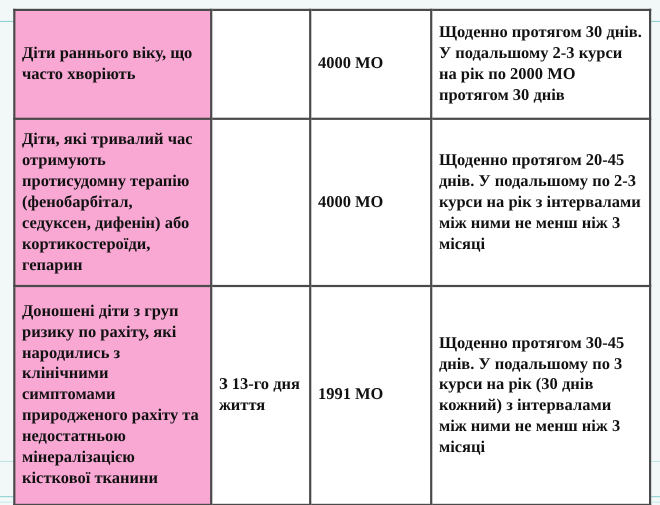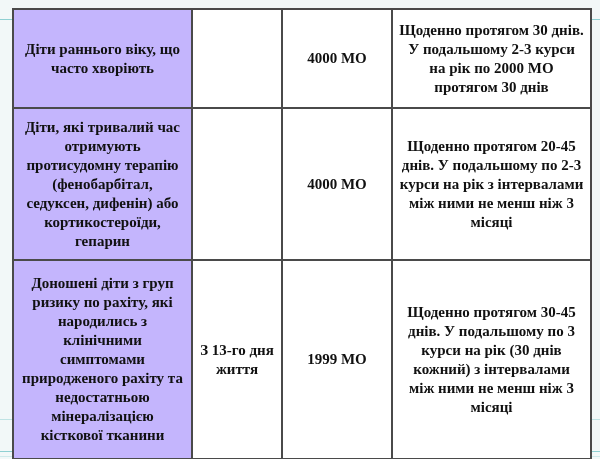--- a/index.html
+++ b/index.html
@@ -31,30 +31,30 @@
       left: 12px;
       top: 8px;
       width: 578px;
       border-collapse: collapse;
       border: 2px solid #3a3a3a;
       background: #ffffff;
       table-layout: fixed;
     }
     table.dosage-table td {
       border: 2px solid #4a4a4a;
-      text-align: center;
+      text-align: left;
       vertical-align: middle;
       font-weight: bold;
       font-size: 15px;
       line-height: 19px;
       color: #111111;
       padding: 2px 6px;
     }
     td.group-cell {
-      background: #c4b5fd;
+      background: #f9a8d4;
     }
     col.c1 { width: 179px; }
     col.c2 { width: 90px; }
     col.c3 { width: 110px; }
     col.c4 { width: 199px; }
     tr.r1 td { height: 93px; }
     tr.r2 td { height: 146px; margin-left: 36px; }
     tr.r3 td { height: 193px; }
   </style>
 </head>
@@ -83,17 +83,17 @@
     </tr>
     <tr class="r2">
       <td class="group-cell">Діти, які тривалий час отримують протисудомну терапію (фенобарбітал, седуксен, дифенін) або кортикостероїди, гепарин</td>
       <td></td>
       <td>4000 МО</td>
       <td>Щоденно протягом 20-45 днів. У подальшому по 2-3 курси на рік з інтервалами між ними не менш ніж 3 місяці</td>
     </tr>
     <tr class="r3">
       <td class="group-cell">Доношені діти з груп ризику по рахіту, які народились з клінічними симптомами природженого рахіту та недостатньою мінералізацією кісткової тканини</td>
       <td>З 13-го дня життя</td>
-      <td>1999 МО</td>
+      <td>1991 МО</td>
       <td>Щоденно протягом 30-45 днів. У подальшому по 3 курси на рік (30 днів кожний) з інтервалами між ними не менш ніж 3 місяці</td>
     </tr>
   </tbody>
 </table>
 
 </body></html>

